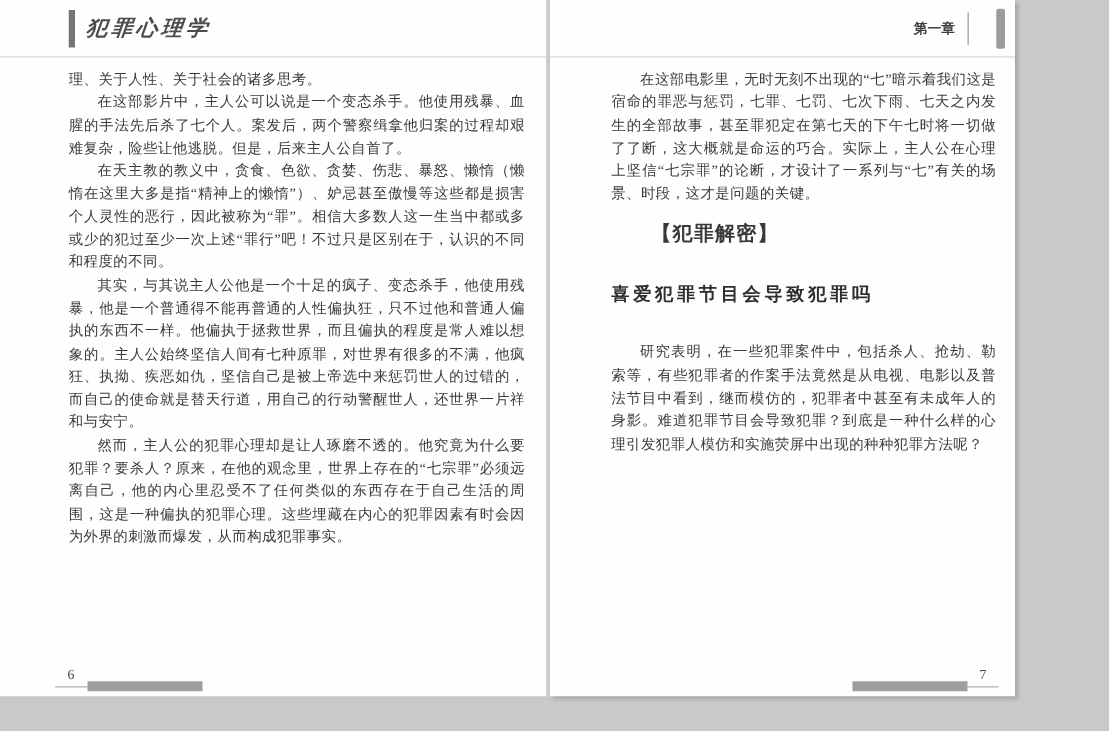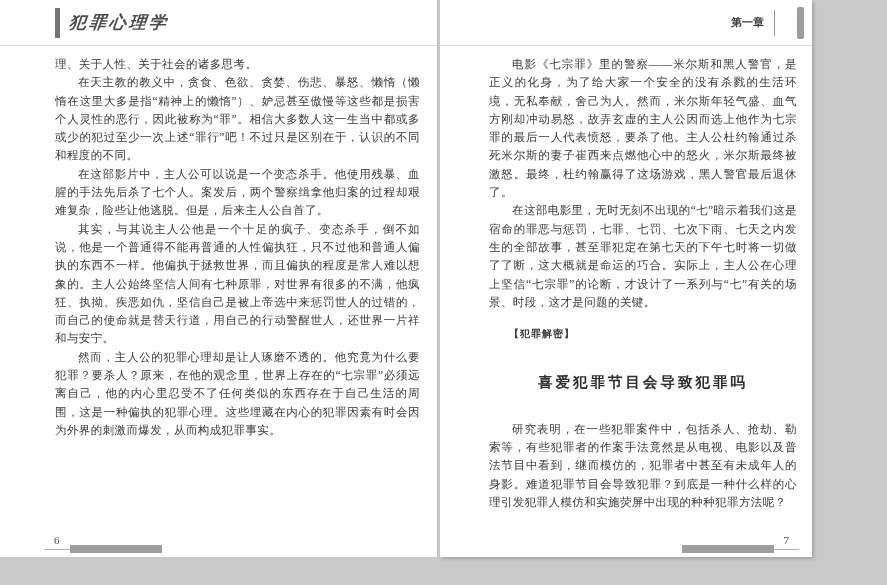--- a/index.html
+++ b/index.html
@@ -35,25 +35,25 @@
   .chapter-title { font-size:11px; color:#3f3f3f; letter-spacing:1px; white-space:nowrap; }
   .header-bar { width:7px; height:32px; background:#9c9c9c; border-radius:2px; margin-left:12px; flex:0 0 auto; }
 
   
   .page-body { font-size:11.5px; line-height:18.3px; text-align:justify; letter-spacing:0.4px; }
   .page-left  .page-body { padding:9px 17px 0 55px; }
   .page-right .page-body { padding:9px 15px 0 49px; }
   .page-body p { text-indent:2em; }
   .page-body p.no-indent { text-indent:0; }
   .crime-decode-heading {
-    font-weight:bold; font-size:10px; letter-spacing:1px;
+    font-weight:bold; font-size:16px; letter-spacing:1px;
     margin:14px 0 12px 0; text-indent:2em;
   }
   .section-title {
-    text-align:center; text-indent:0 !important;
+    text-indent:0 !important;
     font-weight:bold; font-size:14.5px; letter-spacing:3px;
     margin:30px 0 28px 0; color:#2e2e2e;
     font-family:"Liberation Sans","DejaVu Sans",sans-serif;
   }
 
   
   .footer { position:absolute; display:flex; align-items:flex-end; font-size:11px; color:#4a4a4a; }
   .footer-left  { left:44px;  bottom:7px; }
   .footer-right { right:13px; bottom:7px; }
   .pgnum { padding:0 10px 3px 10px; border-bottom:1px solid #b0b0b0; }
@@ -64,40 +64,39 @@
 
 <div class="spread">
 
   <div class="page page-left">
     <div class="page-header">
       <div class="logo-bar"></div>
       <div class="book-logo">犯罪心理学</div>
     </div>
     <div class="page-body">
       <p class="no-indent">理、关于人性、关于社会的诸多思考。</p>
+      <p>在这部影片中，主人公可以说是一个变态杀手。他使用残暴、血腥的手法先后杀了七个人。案发后，两个警察缉拿他归案的过程却艰难复杂，险些让他逃脱。但是，后来主人公自首了。</p>
       <p>在天主教的教义中，贪食、色欲、贪婪、伤悲、暴怒、懒惰（懒惰在这里大多是指“精神上的懒惰”）、妒忌甚至傲慢等这些都是损害个人灵性的恶行，因此被称为“罪”。相信大多数人这一生当中都或多或少的犯过至少一次上述“罪行”吧！不过只是区别在于，认识的不同和程度的不同。</p>
-      <p>在这部影片中，主人公可以说是一个变态杀手。他使用残暴、血腥的手法先后杀了七个人。案发后，两个警察缉拿他归案的过程却艰难复杂，险些让他逃脱。但是，后来主人公自首了。</p>
-      <p>其实，与其说主人公他是一个十足的疯子、变态杀手，倒不如说，他是一个普通得不能再普通的人性偏执狂，只不过他和普通人偏执的东西不一样。他偏执于拯救世界，而且偏执的程度是常人难以想象的。主人公始终坚信人间有七种原罪，对世界有很多的不满，他疯狂、执拗、疾恶如仇，坚信自己是被上帝选中来惩罚世人的过错的，而自己的使命就是替天行道，用自己的行动警醒世人，还世界一片祥和与安宁。</p>
+      <p>其实，与其说主人公他是一个十足的疯子、变态杀手，他使用残暴，他是一个普通得不能再普通的人性偏执狂，只不过他和普通人偏执的东西不一样。他偏执于拯救世界，而且偏执的程度是常人难以想象的。主人公始终坚信人间有七种原罪，对世界有很多的不满，他疯狂、执拗、疾恶如仇，坚信自己是被上帝选中来惩罚世人的过错的，而自己的使命就是替天行道，用自己的行动警醒世人，还世界一片祥和与安宁。</p>
       <p>然而，主人公的犯罪心理却是让人琢磨不透的。他究竟为什么要犯罪？要杀人？原来，在他的观念里，世界上存在的“七宗罪”必须远离自己，他的内心里忍受不了任何类似的东西存在于自己生活的周围，这是一种偏执的犯罪心理。这些埋藏在内心的犯罪因素有时会因为外界的刺激而爆发，从而构成犯罪事实。</p>
 
     </div>
     <div class="footer footer-left">
       <span class="pgnum">6</span>
       <span class="pgbar"></span>
     </div>
   </div>
 
   <div class="page page-right">
     <div class="page-header">
       <span class="chapter-label">第一章</span>
       <span class="vsep"></span>
       <span class="header-bar"></span>
     </div>
     <div class="page-body">
-      <p>电影《七宗罪》里的警察——米尔斯和黑人警官，是正义的化身，为了给大家一个安全的没有杀戮的生活环境，无私奉献，舍己为人。然而，米尔斯年轻气盛、血气方刚却冲动易怒，故弄玄虚的主人公因而选上他作为七宗罪的最后一人代表愤怒，要杀了他。主人公杜约翰通过杀死米尔斯的妻子崔西来点燃他心中的怒火，米尔斯最终被激怒。最终，杜约翰赢得了这场游戏，黑人警官最后退休了。</p>
       <p>在这部电影里，无时无刻不出现的“七”暗示着我们这是宿命的罪恶与惩罚，七罪、七罚、七次下雨、七天之内发生的全部故事，甚至罪犯定在第七天的下午七时将一切做了了断，这大概就是命运的巧合。实际上，主人公在心理上坚信“七宗罪”的论断，才设计了一系列与“七”有关的场景、时段，这才是问题的关键。</p>
       <div class="crime-decode-heading">【犯罪解密】</div>
       <div class="section-title">喜爱犯罪节目会导致犯罪吗</div>
       <p>研究表明，在一些犯罪案件中，包括杀人、抢劫、勒索等，有些犯罪者的作案手法竟然是从电视、电影以及普法节目中看到，继而模仿的，犯罪者中甚至有未成年人的身影。难道犯罪节目会导致犯罪？到底是一种什么样的心理引发犯罪人模仿和实施荧屏中出现的种种犯罪方法呢？</p>
     </div>
     <div class="footer footer-right">
       <span class="pgbar"></span>
       <span class="pgnum">7</span>
     </div>
   </div>

